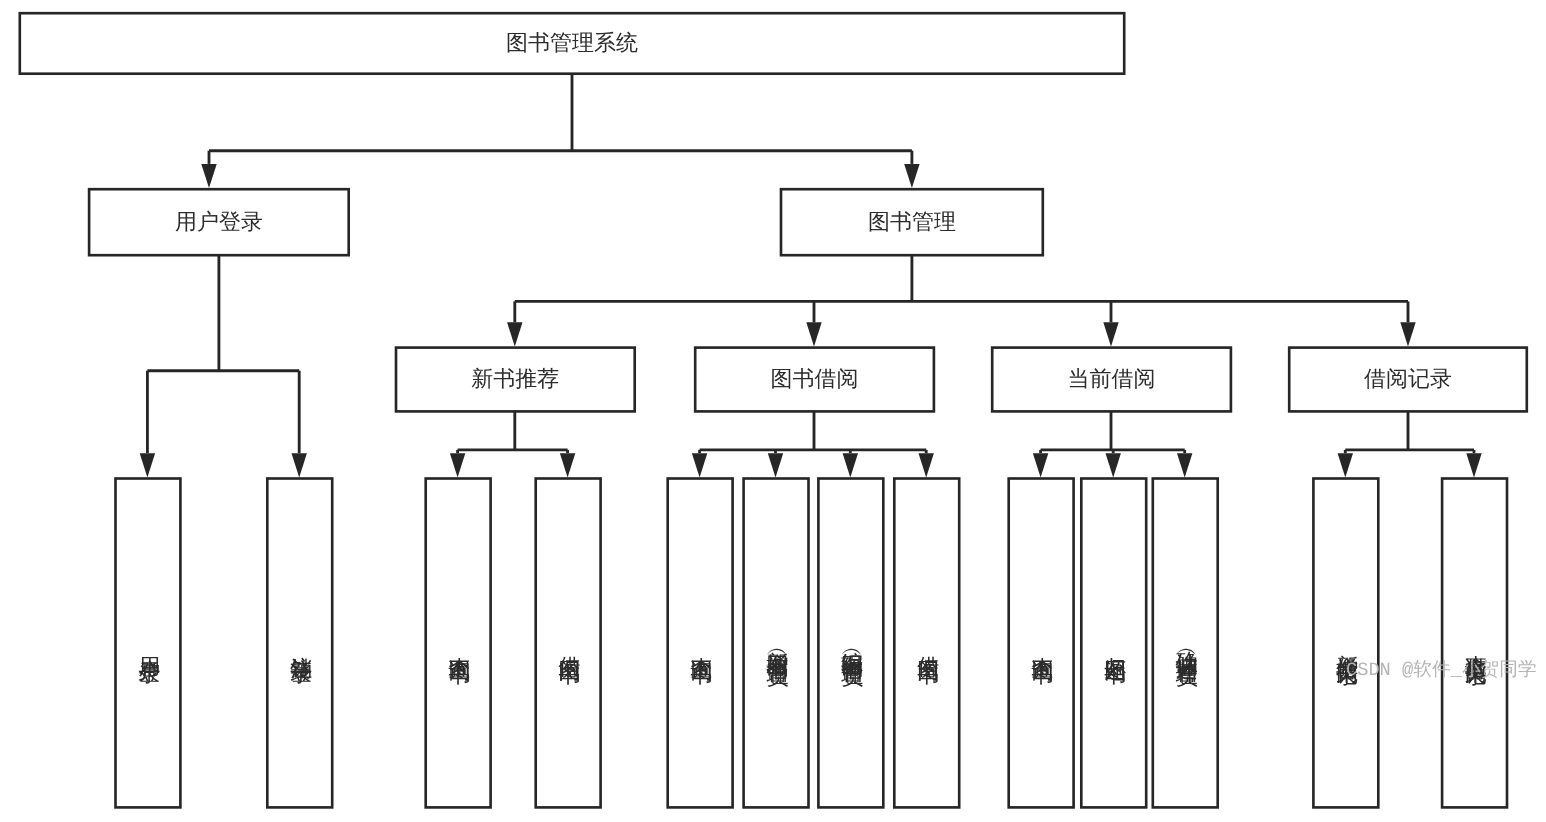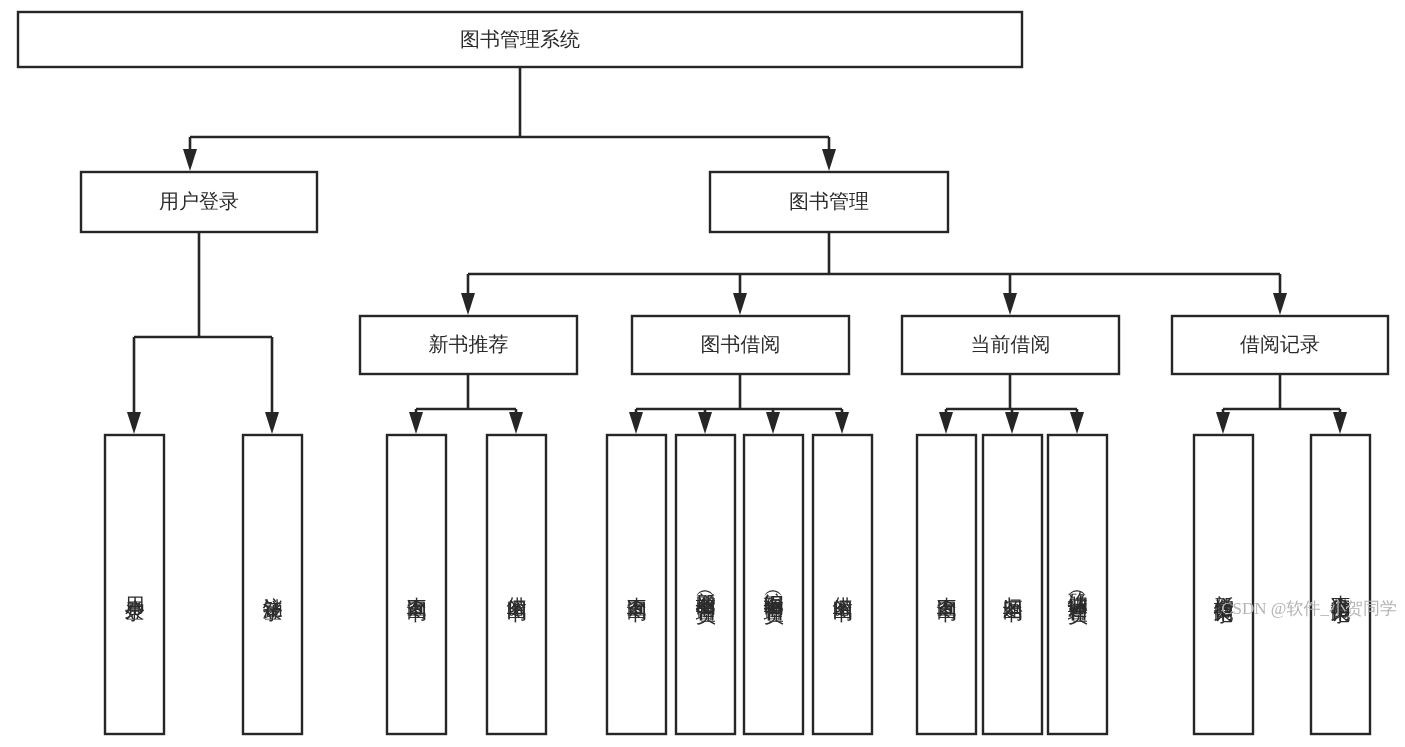--- a/index.html
+++ b/index.html
@@ -46,21 +46,21 @@
     line-height:1.18;
     letter-spacing:2px;
     color:#2b2b2b;
     white-space:nowrap;
     text-align:center;
   }
   .watermark{
     position:absolute;
     right:8px;
     bottom:4px;
-    font-family:Liberation Serif, serif;
+    font-family:Liberation Mono, monospace;
     font-size:17px;
     color:#b4b4b4;
     white-space:nowrap;
     user-select:none;
   }
 </style>
 </head>
 <body>
 
 <div id="diagram-root">

